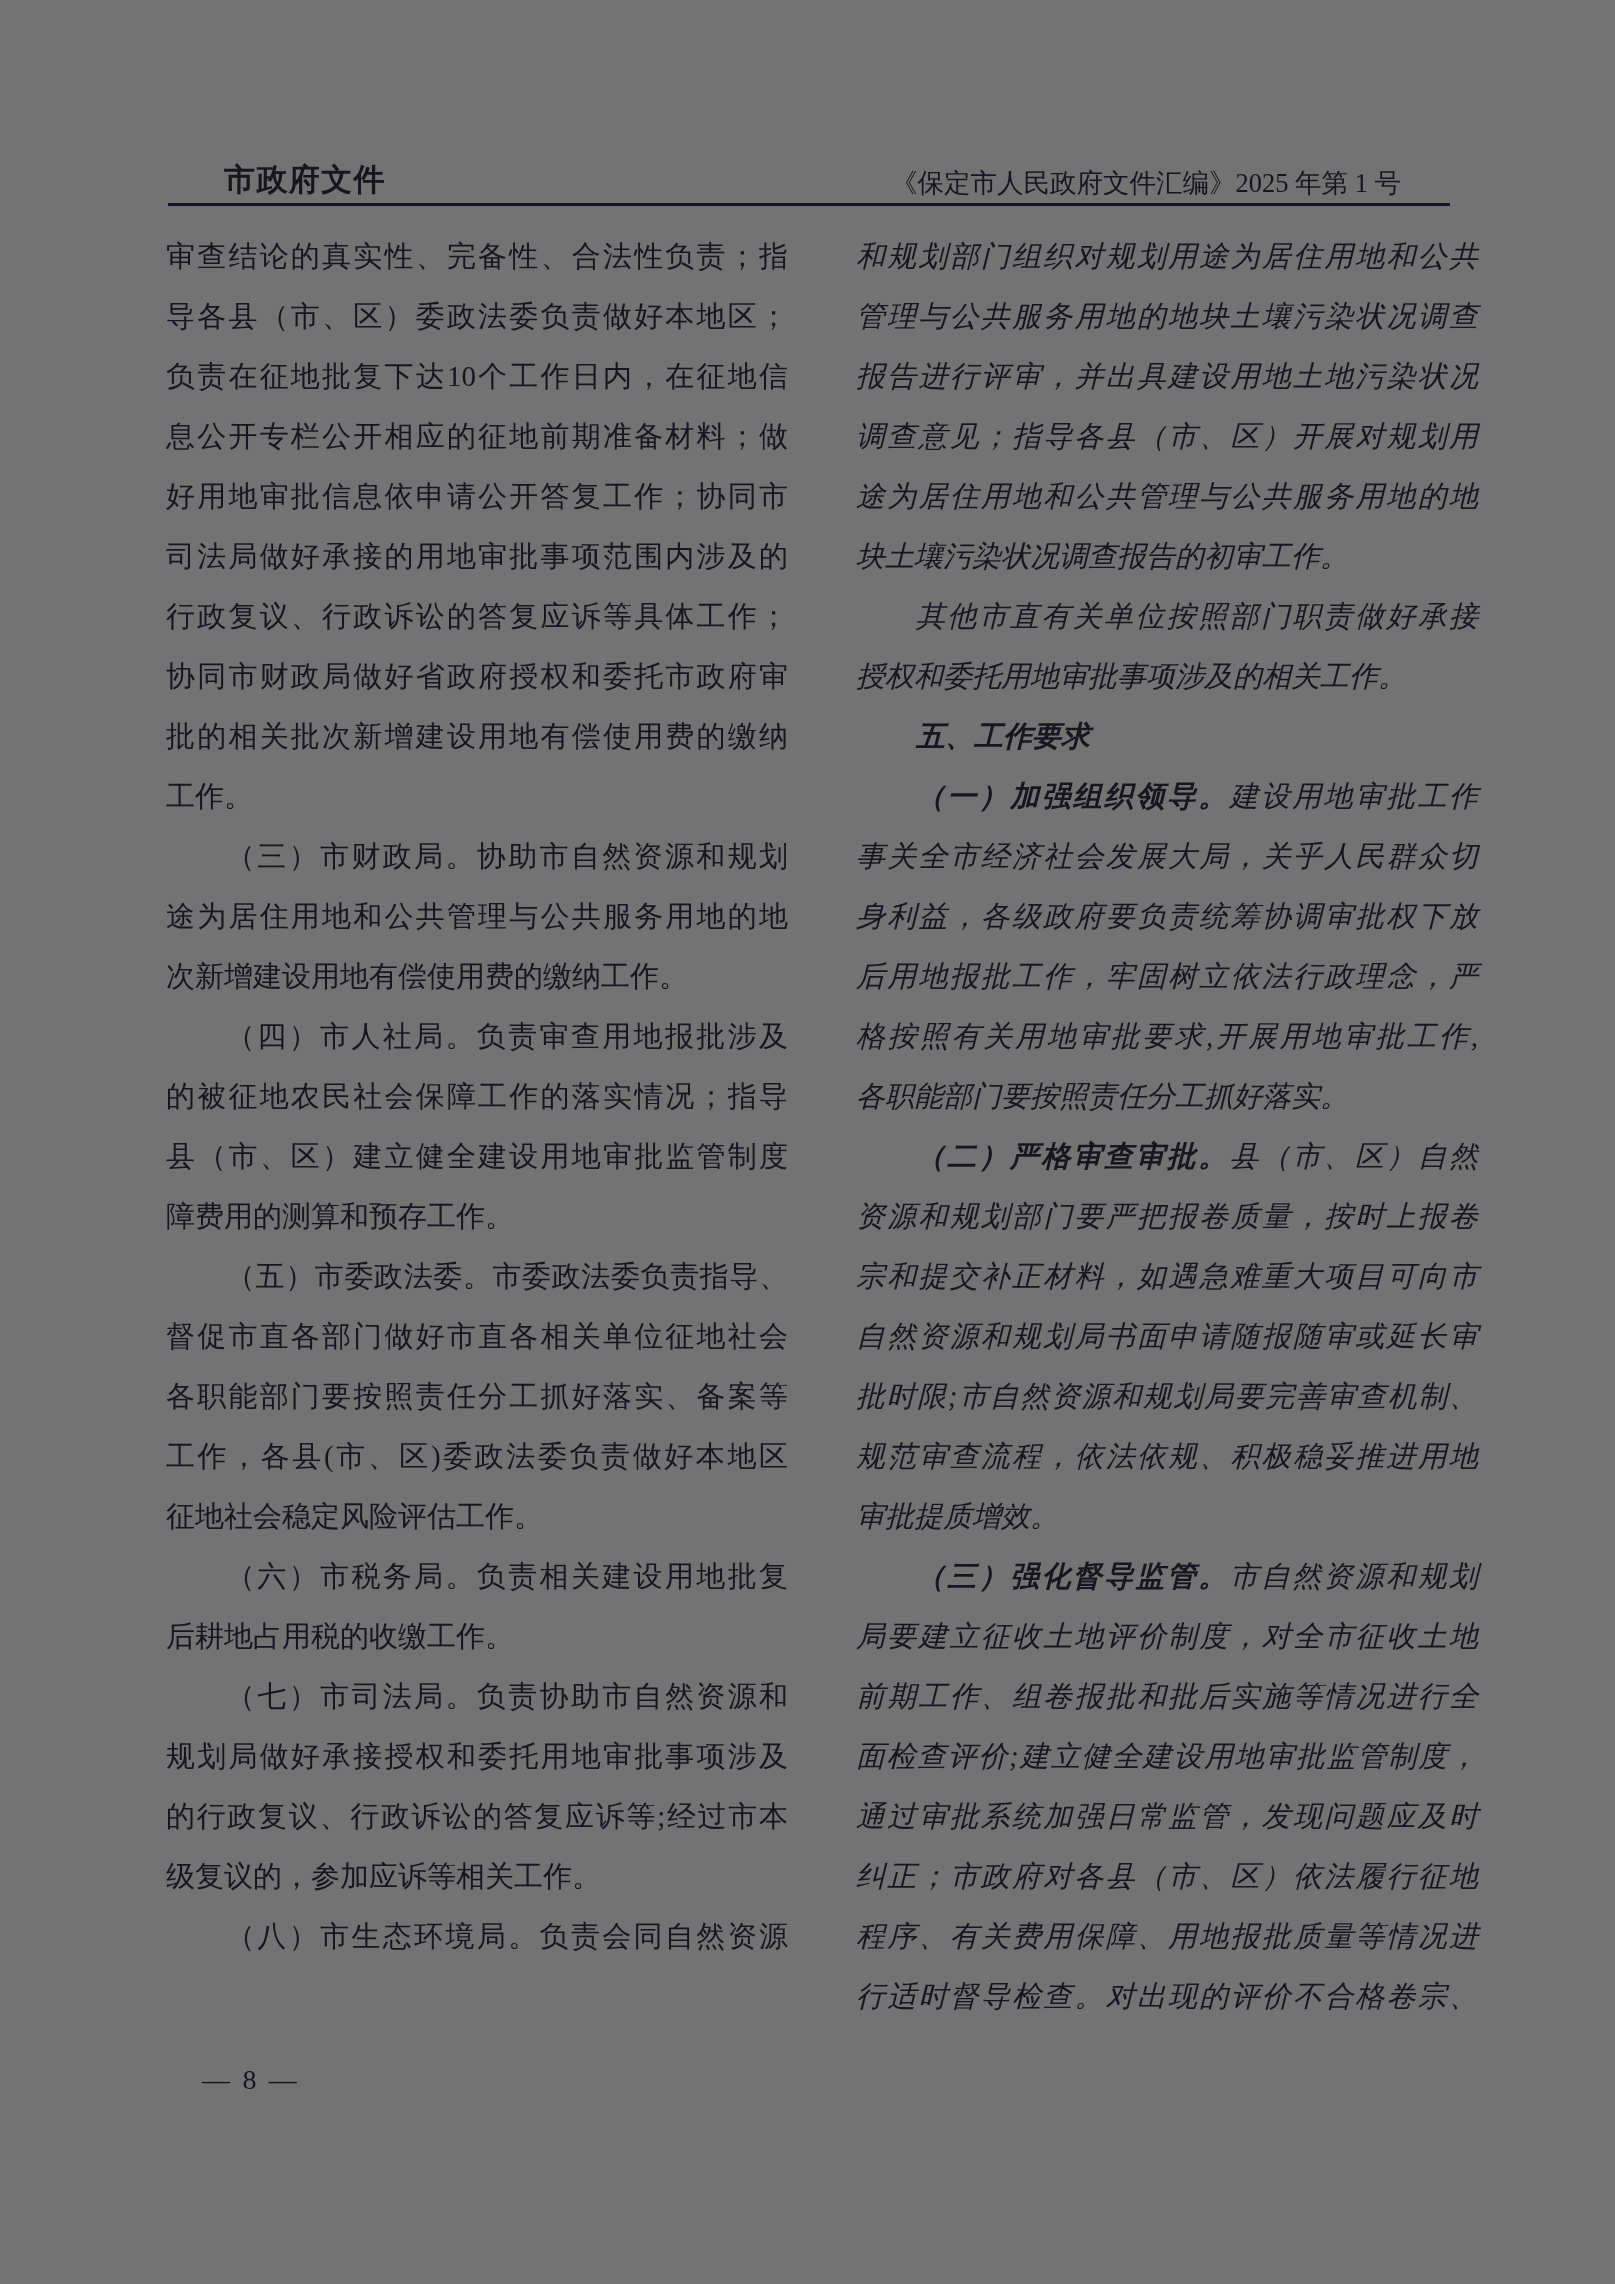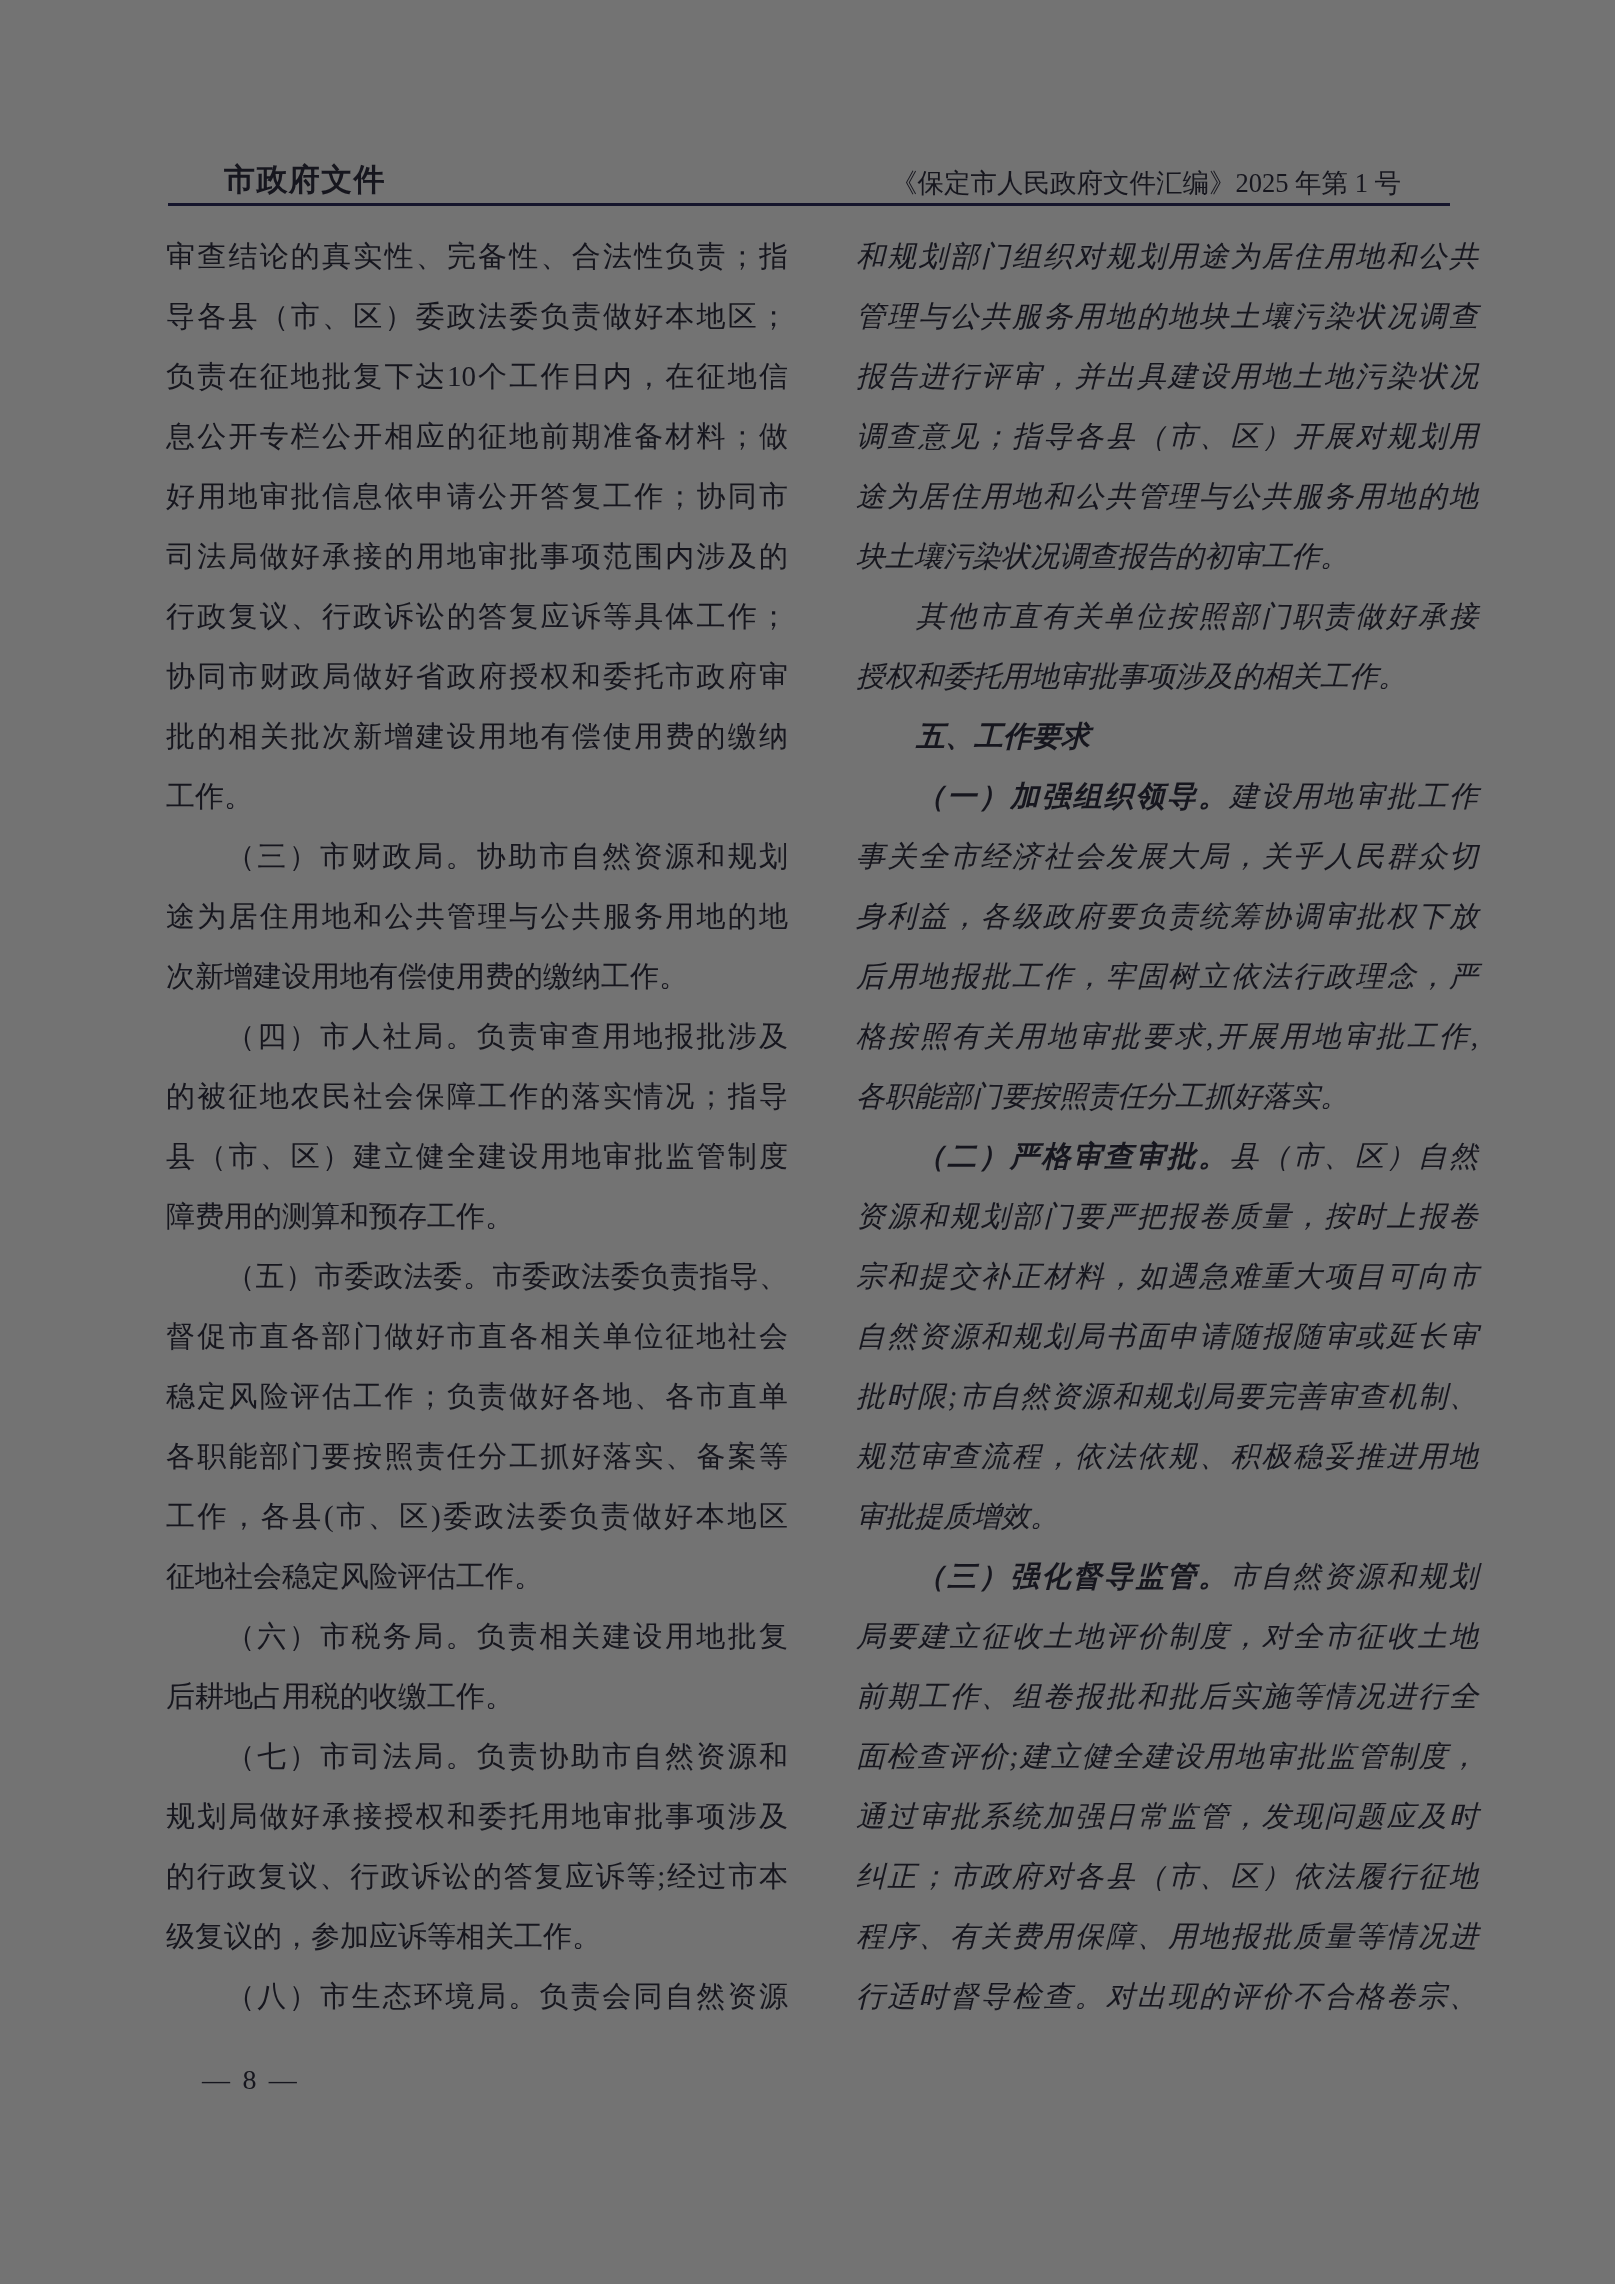--- a/index.html
+++ b/index.html
@@ -99,21 +99,20 @@
       <div class="line"><span>工作。</span></div>
       <div class="line indent fill"><span class="kai">（三）市财政局。</span><span>协助市自然资源和规划</span></div>
       <div class="line fill"><span>途为居住用地和公共管理与公共服务用地的地</span></div>
       <div class="line"><span>次新增建设用地有偿使用费的缴纳工作。</span></div>
       <div class="line indent fill"><span class="kai">（四）市人社局。</span><span>负责审查用地报批涉及</span></div>
       <div class="line fill"><span>的被征地农民社会保障工作的落实情况；指导</span></div>
       <div class="line fill"><span>县（市、区）建立健全建设用地审批监管制度</span></div>
       <div class="line"><span>障费用的测算和预存工作。</span></div>
       <div class="line indent fill"><span class="kai">（五）市委政法委。</span><span>市委政法委负责指导、</span></div>
       <div class="line fill"><span>督促市直各部门做好市直各相关单位征地社会</span></div>
-      <div class="line fill"><span>稳定风险评估工作；负责做好各地、各市直单</span></div>
       <div class="line fill"><span>各职能部门要按照责任分工抓好落实、备案等</span></div>
       <div class="line fill"><span>工作，各县(市、区)委政法委负责做好本地区</span></div>
       <div class="line"><span>征地社会稳定风险评估工作。</span></div>
       <div class="line indent fill"><span class="kai">（六）市税务局。</span><span>负责相关建设用地批复</span></div>
       <div class="line"><span>后耕地占用税的收缴工作。</span></div>
       <div class="line indent fill"><span class="kai">（七）市司法局。</span><span>负责协助市自然资源和</span></div>
       <div class="line fill"><span>规划局做好承接授权和委托用地审批事项涉及</span></div>
       <div class="line fill"><span>的行政复议、行政诉讼的答复应诉等;经过市本</span></div>
       <div class="line"><span>级复议的，参加应诉等相关工作。</span></div>
       <div class="line indent fill"><span class="kai">（八）市生态环境局。</span><span>负责会同自然资源</span></div>

